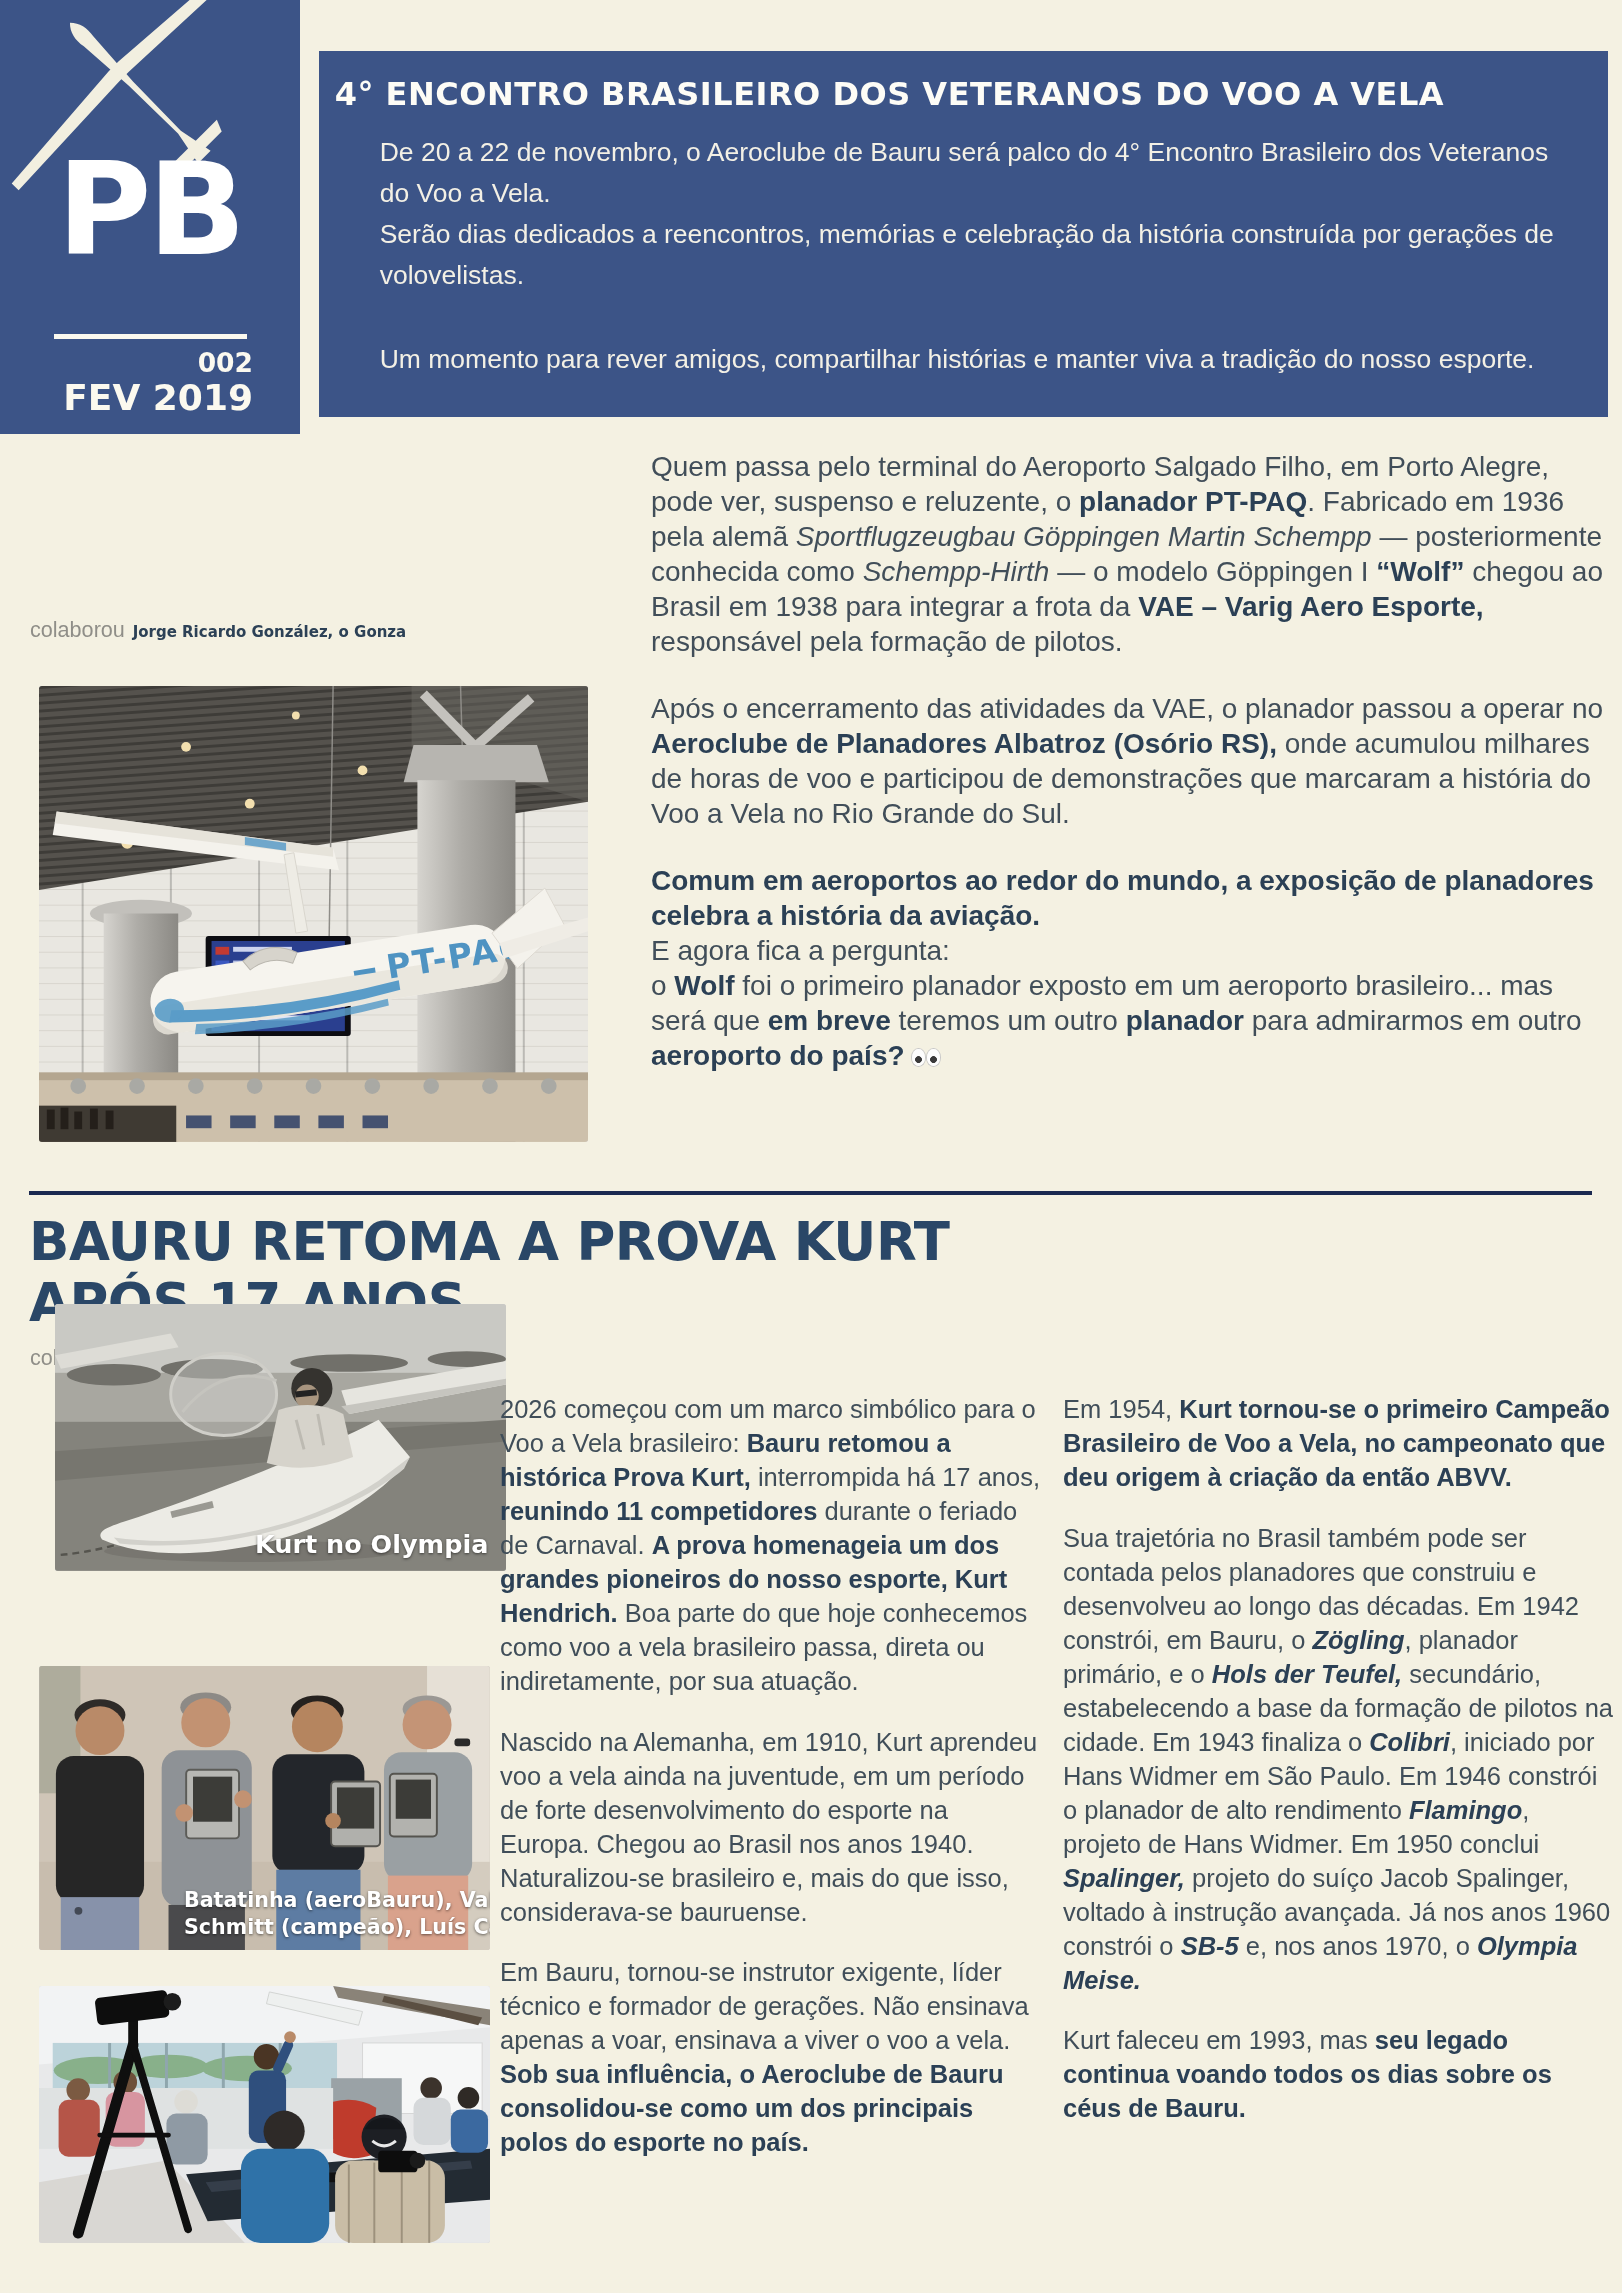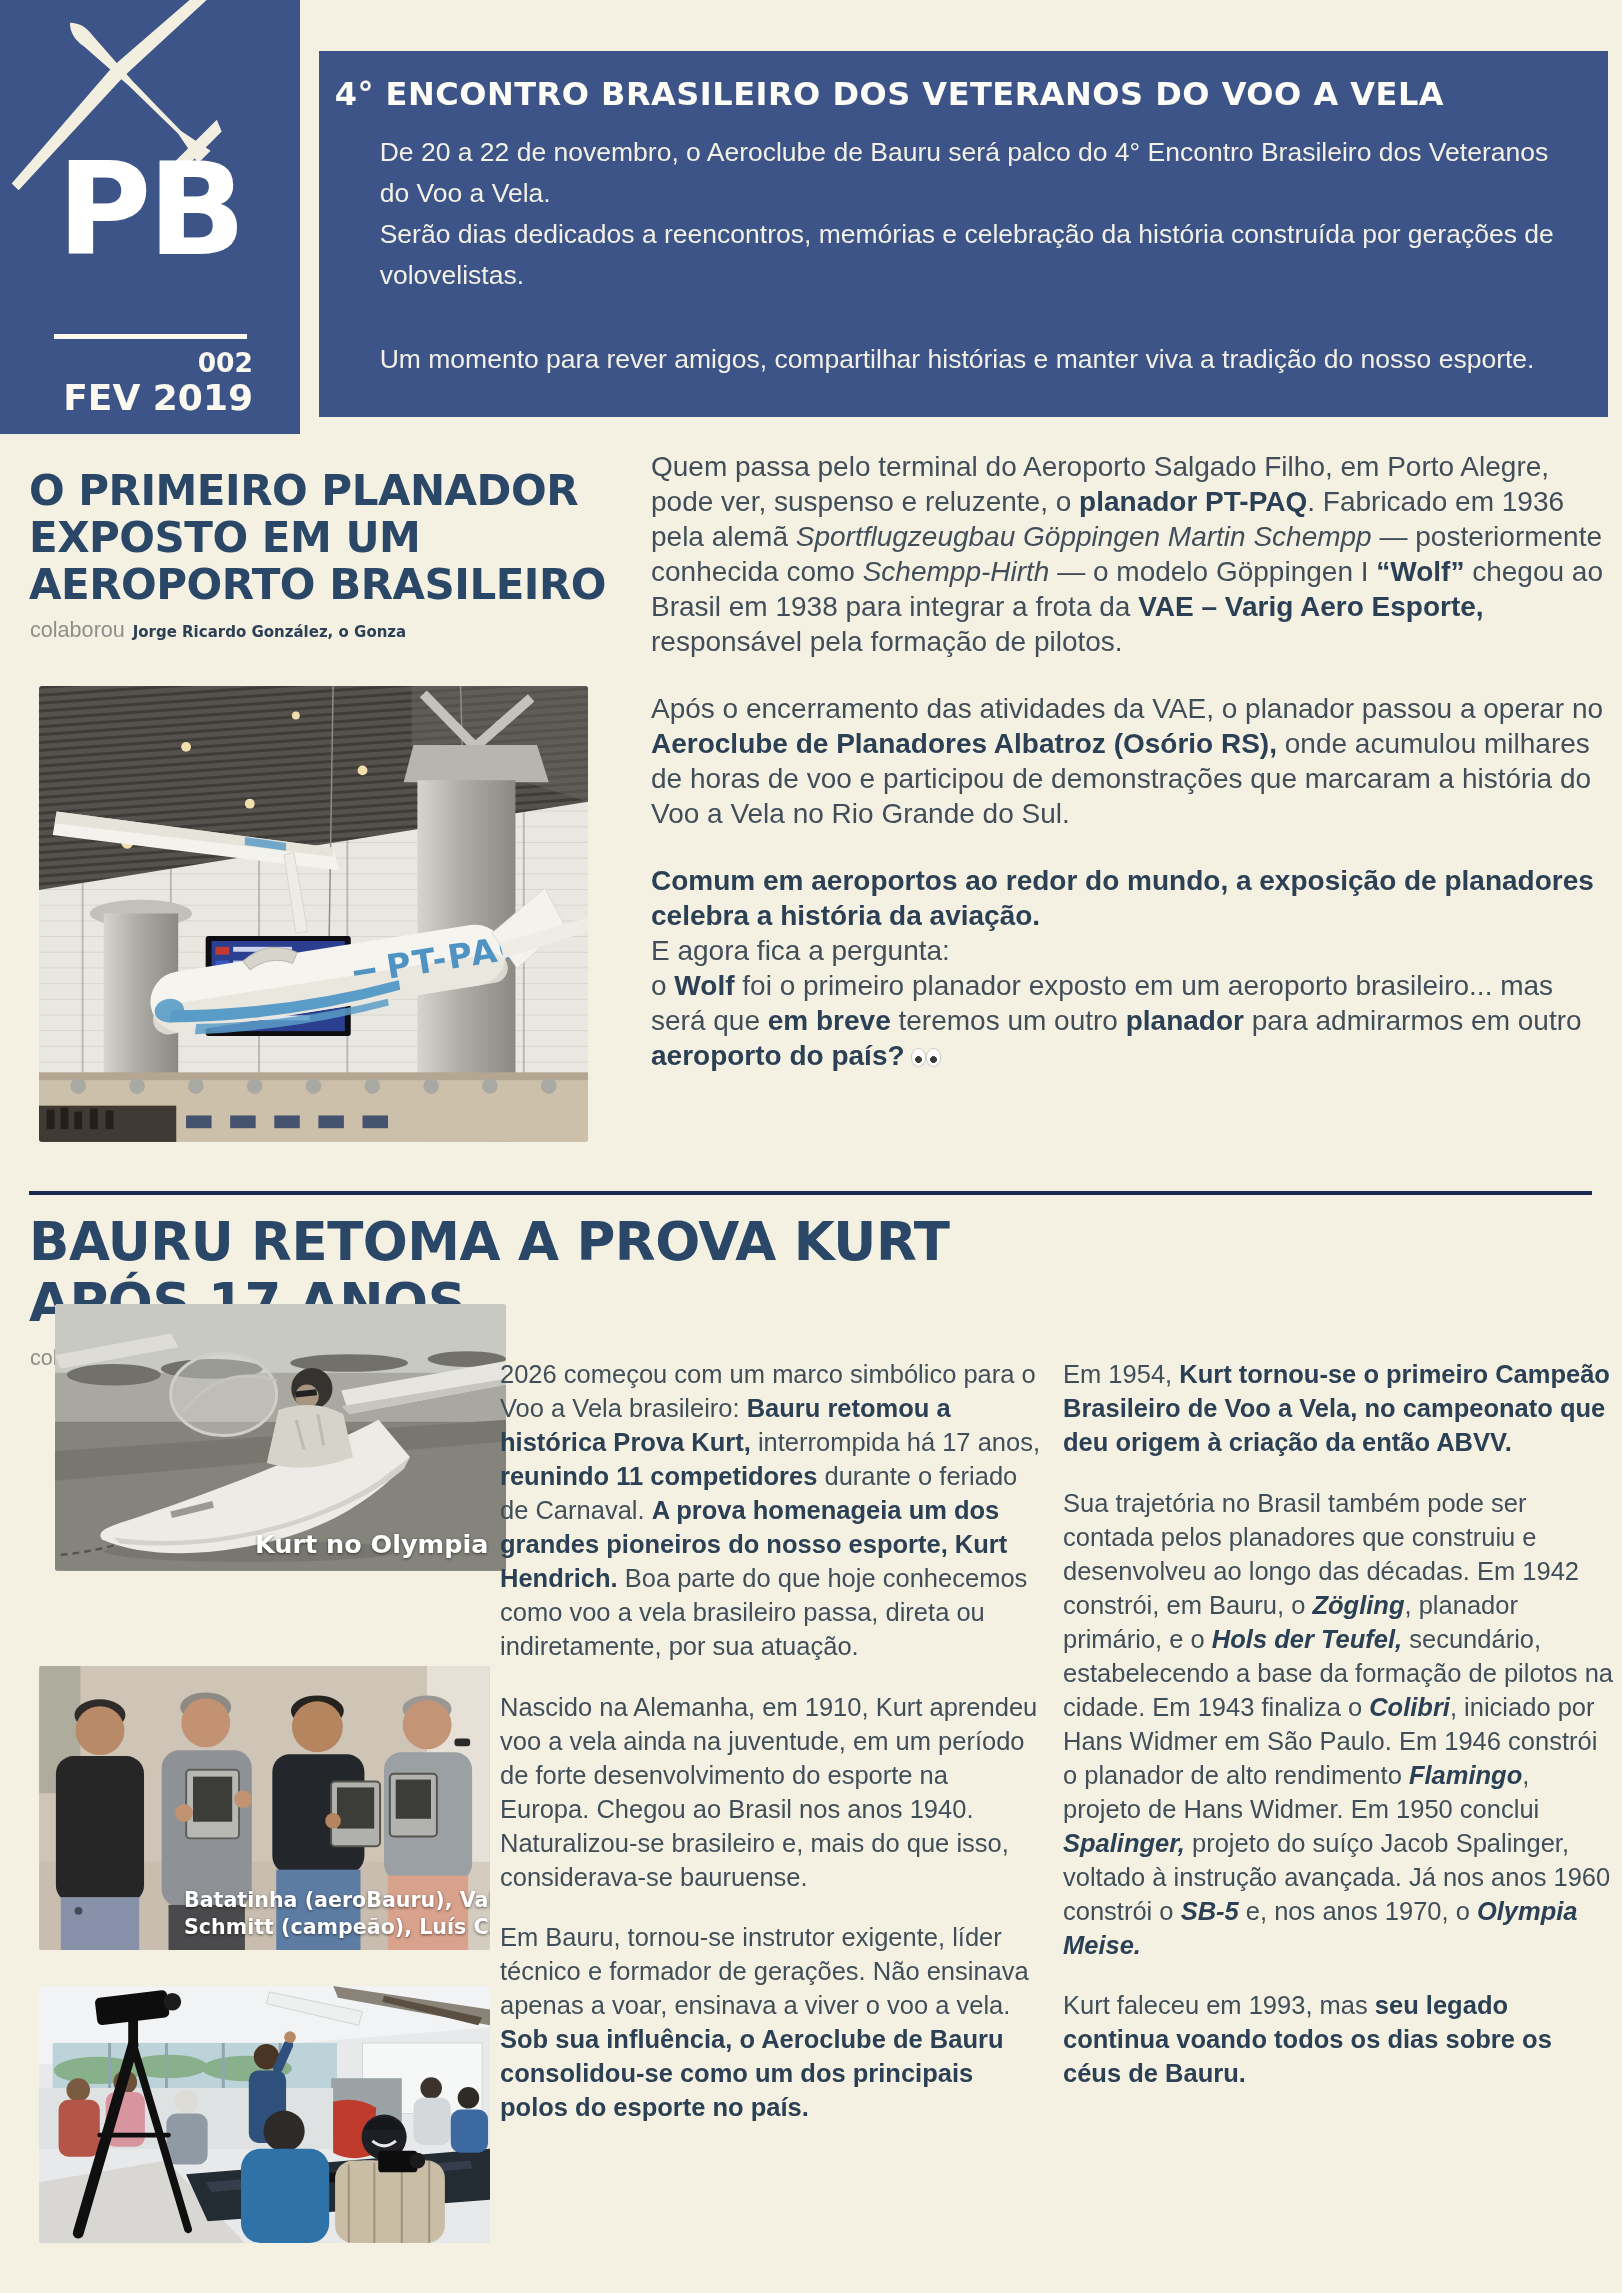--- a/index.html
+++ b/index.html
@@ -42,21 +42,21 @@
   .a2-title{position:absolute;left:29px;top:1211px;}
   .a2-title div{font-size:53px;line-height:61px;white-space:nowrap;}
   .a2-byline{position:absolute;left:30px;top:1345px;}
   .photo2{left:39px;top:1304px;width:451px;height:267px;margin-left:16px;}
   .photo3{left:39px;top:1666px;width:451px;height:284px;}
   .photo4{left:39px;top:1986px;width:451px;height:257px;}
   .caption{position:absolute;color:#fff;font-family:"DejaVu Sans",sans-serif;font-weight:bold;
            text-shadow:0 1px 2.9px rgba(0,0,0,.55);}
   .cap1{right:17.6px;bottom:11.8px;font-size:25.5px;}
   .cap2{left:145px;bottom:9.8px;font-size:20.6px;line-height:26.5px;white-space:nowrap;}
-  .col{position:absolute;font-size:25.5px;line-height:34px;color:#404e59;}
+  .col{position:absolute;font-size:25.5px;line-height:34px;color:#404e59;margin-top:35px;}
   .col p{margin:0 0 26.5px 0;}
   .col2{left:500px;top:1357px;width:541px;}
   .col3{left:1063px;top:1357px;width:551px;}
   
   .eyes{display:inline-block;width:28px;height:17.6px;vertical-align:-2px;position:relative;}
   .eyes::before,.eyes::after{content:"";position:absolute;top:0;width:12.7px;height:16.7px;border-radius:50%;
      background:radial-gradient(circle at 50% 62%,#3a3a3a 0 3.1px,#fdfdfd 3.7px);
      box-shadow:0 0 0 1px #c9c9c9;}
   .eyes::before{left:0;} .eyes::after{left:14.7px;}
 </style>
@@ -78,25 +78,20 @@
     <div class="logo-issue">002</div>
     <div class="logo-date">FEV 2019</div>
   </div>
 
   <div class="banner">
     <h1 class="banner-title">4° ENCONTRO BRASILEIRO DOS VETERANOS DO VOO A VELA</h1>
     <p class="rich"><span class="">De 20 a 22 de novembro, o Aeroclube de Bauru será palco do 4° Encontro Brasileiro dos Veteranos do Voo a Vela.</span><br><span class="">Serão dias dedicados a reencontros, memórias e celebração da história construída por gerações de volovelistas.</span></p>
     <p class="rich"><span class="">Um momento para rever amigos, compartilhar histórias e manter viva a tradição do nosso esporte.</span></p>
   </div>
 
-  <div class="a1-title headline">
-    <div>O PRIMEIRO PLANADOR</div>
-    <div>EXPOSTO EM UM</div>
-    <div>AEROPORTO BRASILEIRO</div>
-  </div>
   <div class="a1-byline byline">
     <span>colaborou</span><span class="name">Jorge Ricardo González, o Gonza</span>
   </div>
 
   <div class="photo photo1">
     <svg width="549" height="456" viewBox="0 0 560 465">
       <defs>
         <linearGradient id="col" x1="0" y1="0" x2="1" y2="0">
           <stop offset="0" stop-color="#d6d4cf"></stop>
             <stop offset="0.45" stop-color="#aeaca7"></stop>

